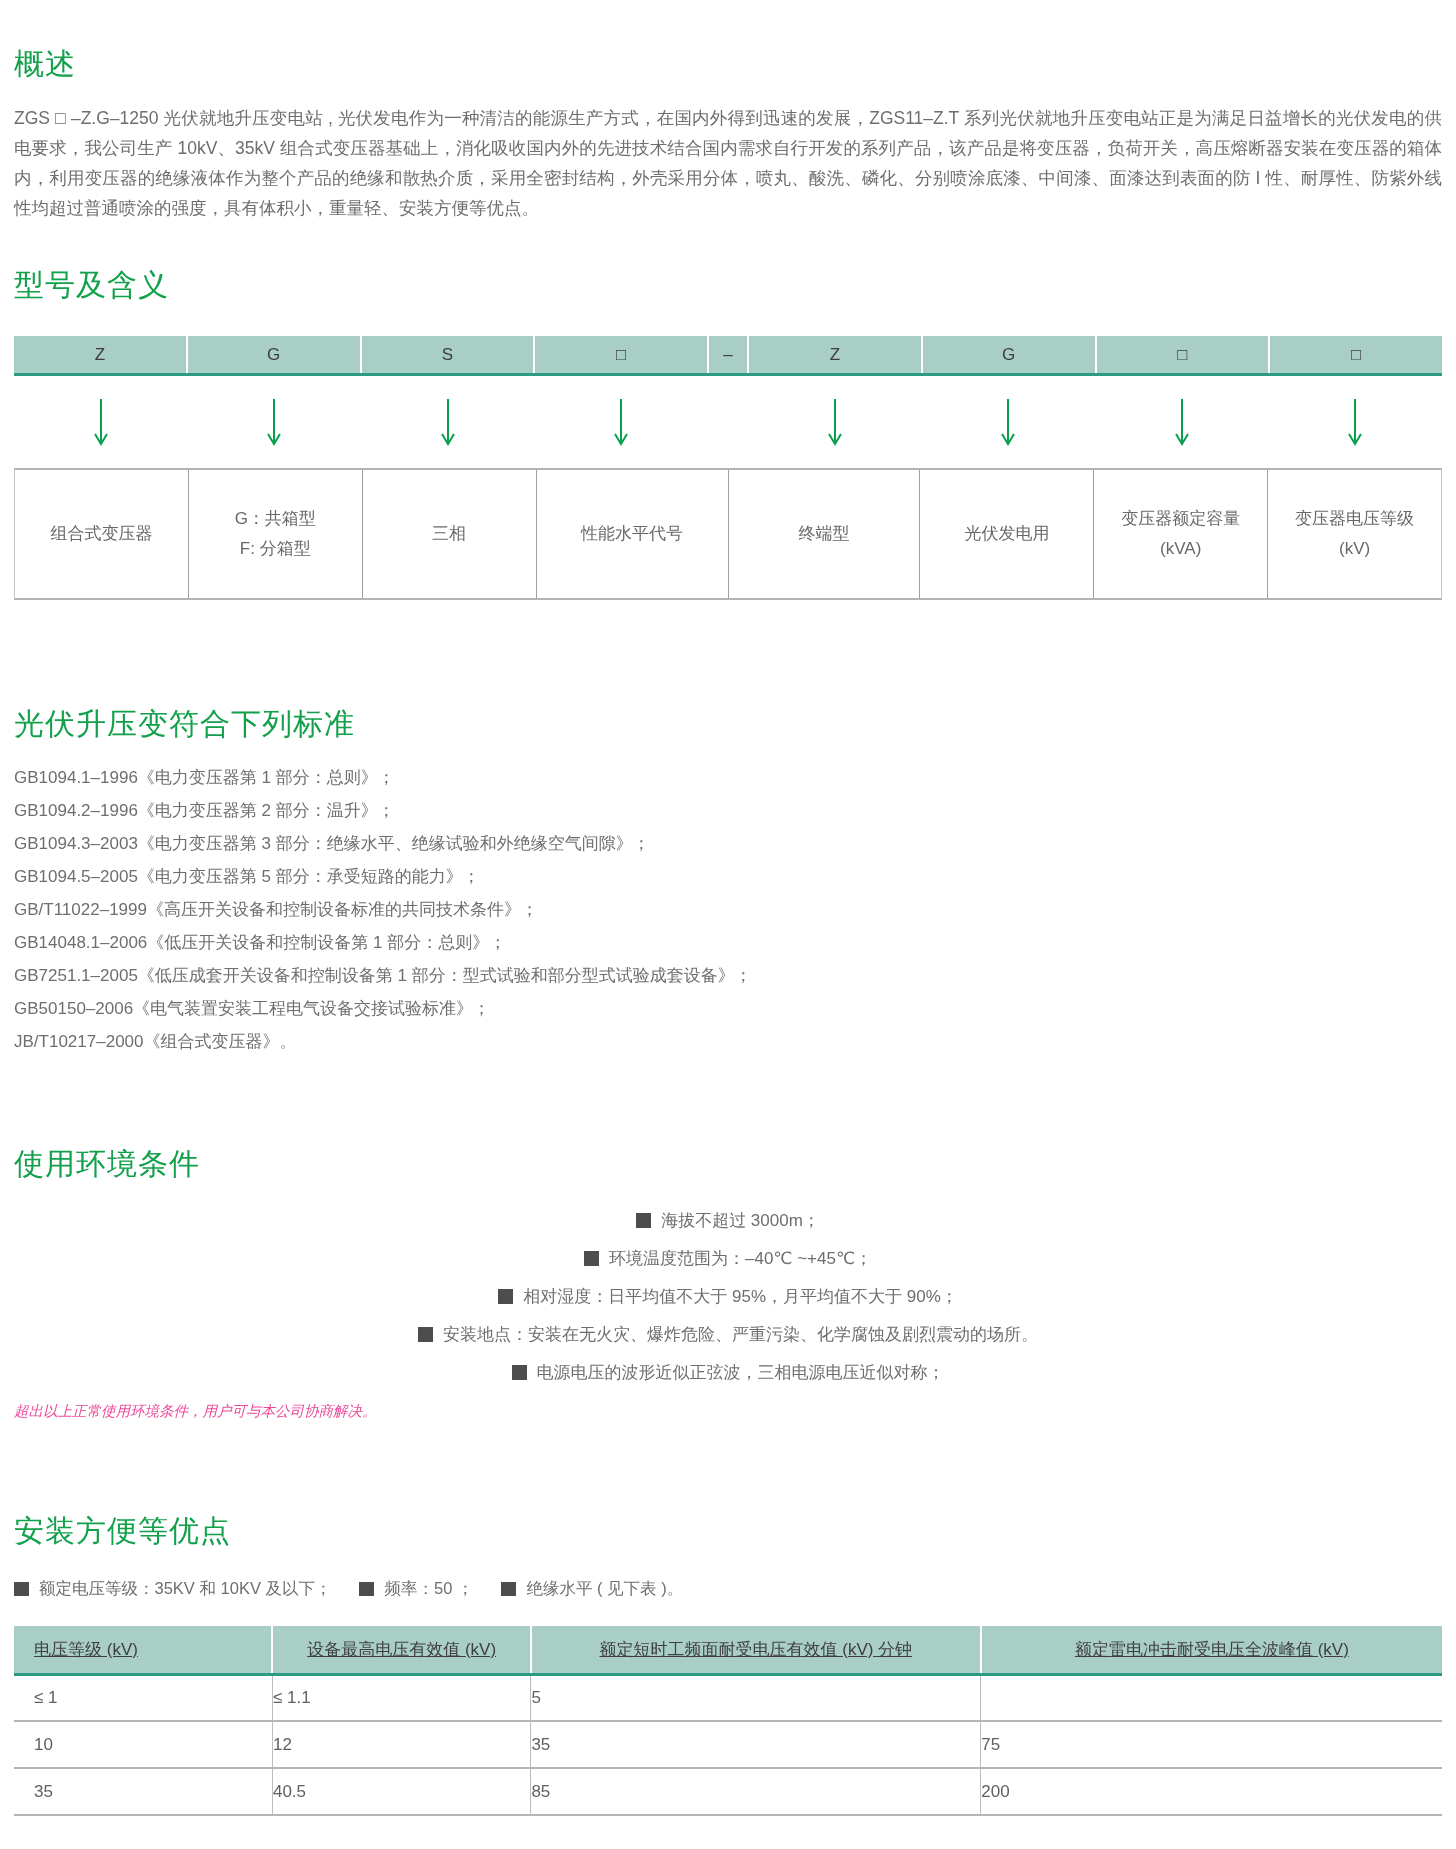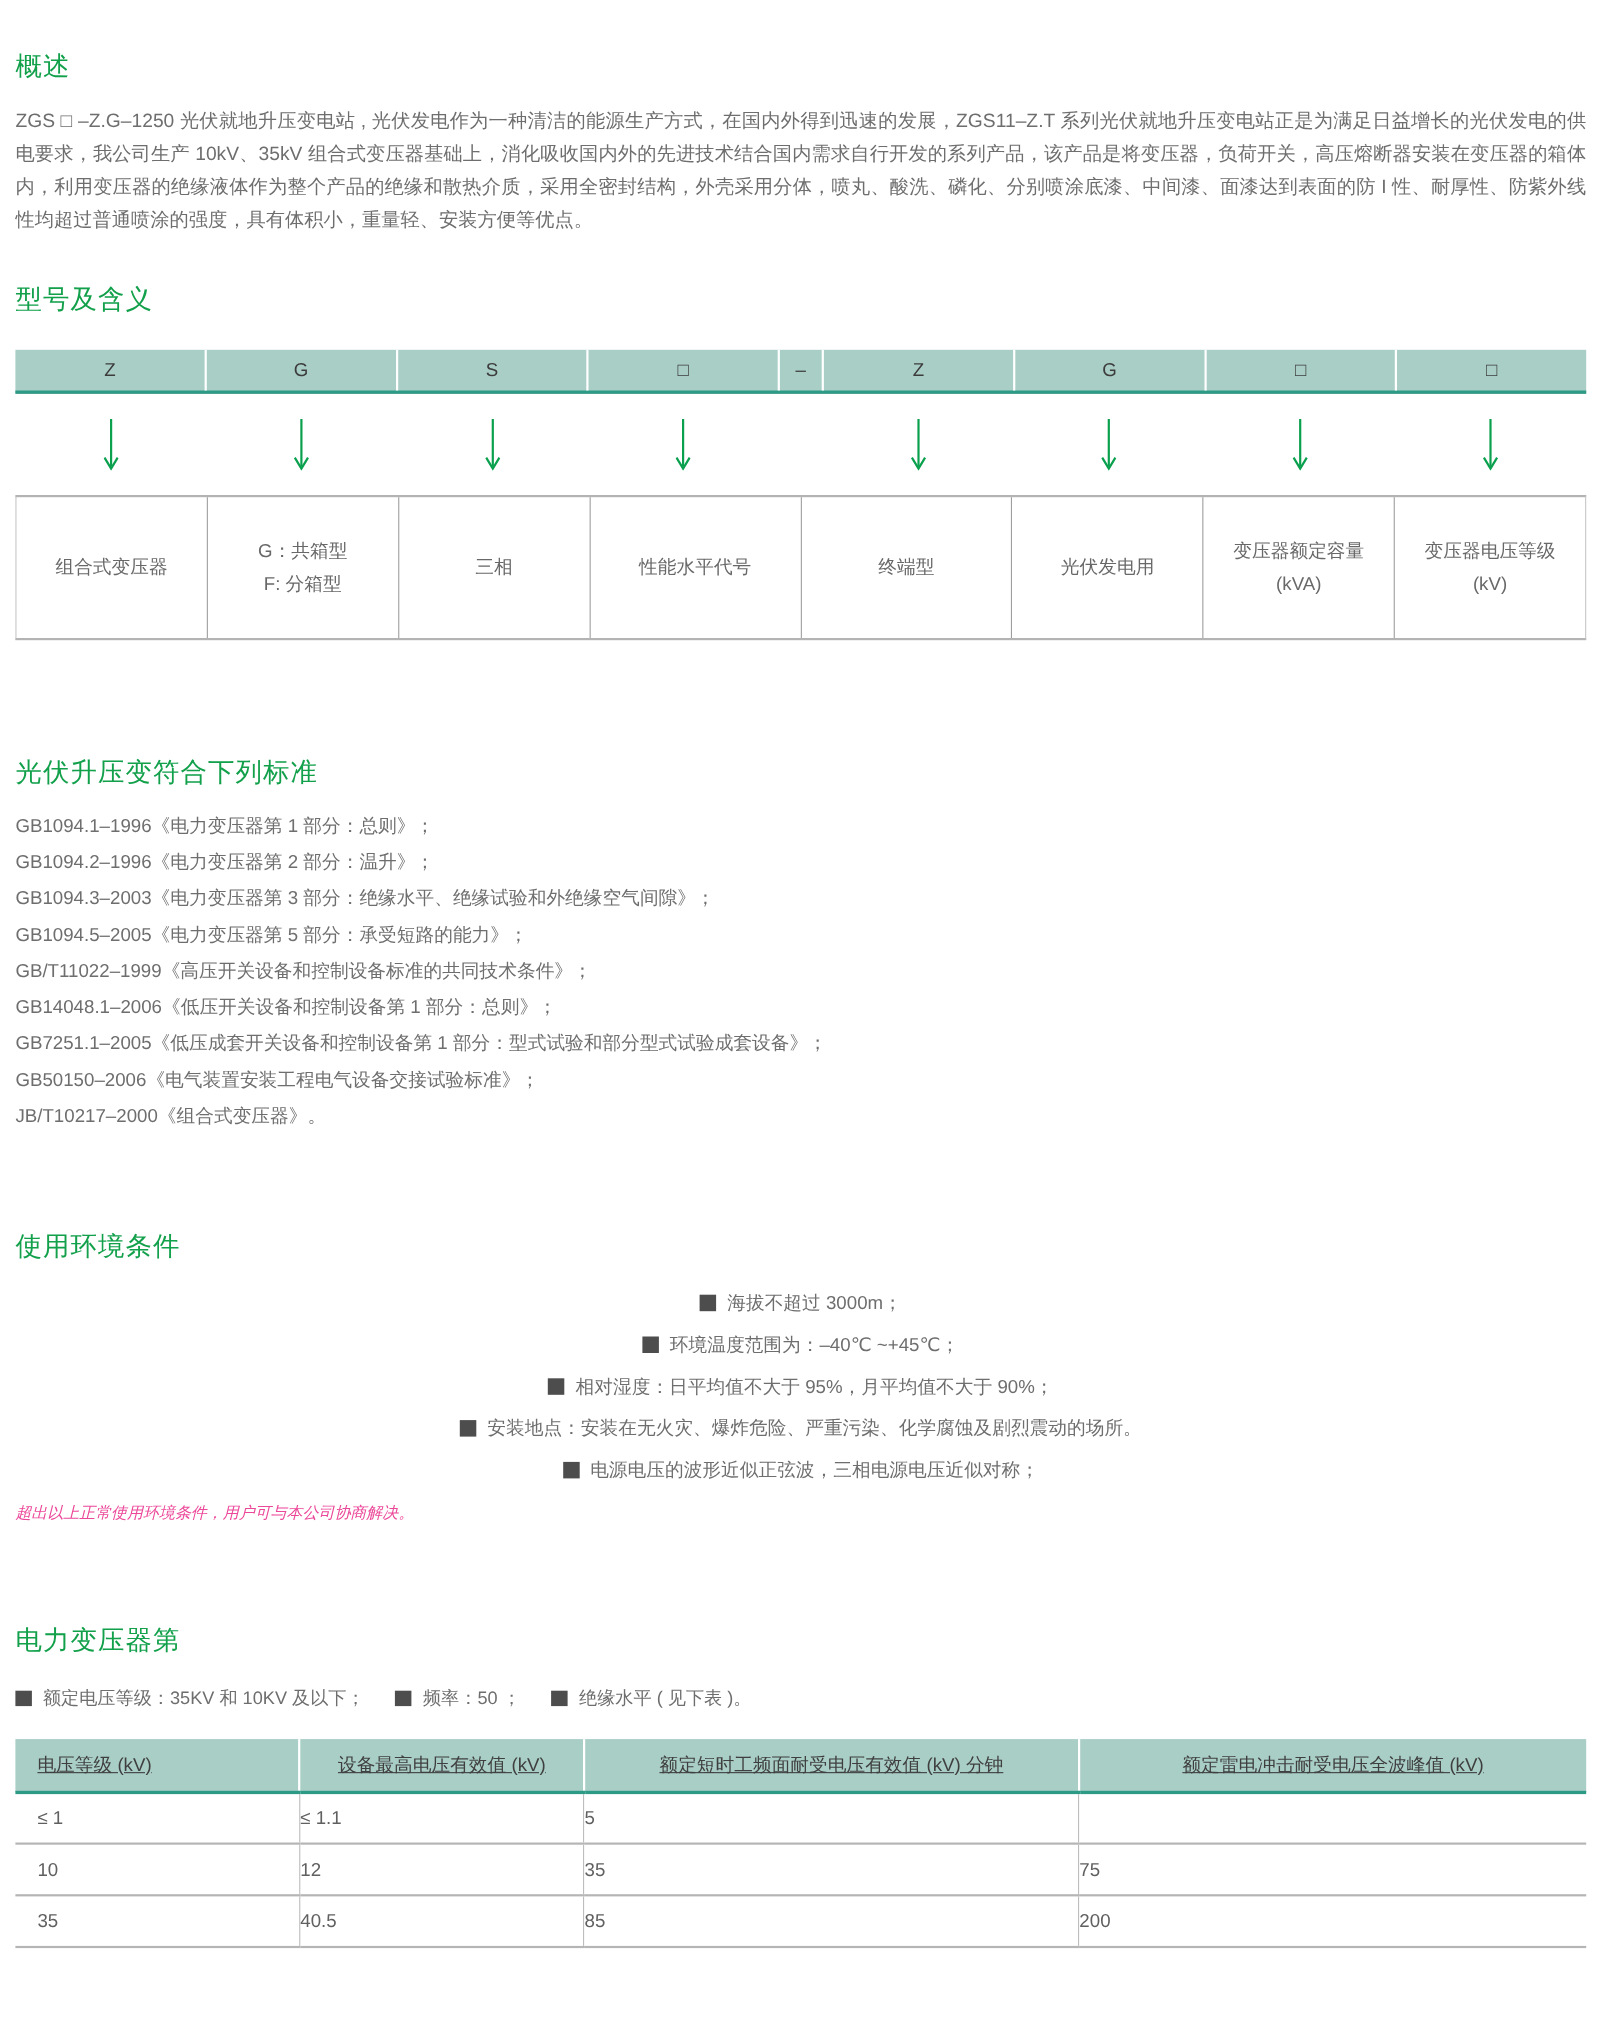--- a/index.html
+++ b/index.html
@@ -18,21 +18,21 @@
   }
   .page{
     width:1456px;
     min-height:1849px;
     background:#fff;
     padding:44px 14px 40px 14px;
     overflow:hidden;
   }
   h2.green-title{
     color:var(--green);
-    font-size:24px;
+    font-size:30px;
     font-weight:400;
     letter-spacing:1px;
   }
   
   .overview-paragraph{
     margin-top:18px;
     font-size:17.5px;
     line-height:30px;
     color:var(--gray-text);
     text-align:justify;
@@ -261,21 +261,21 @@
         </div>
       <div class="env-item">
           <span class="square-icon"></span>
           <span>电源电压的波形近似正弦波，三相电源电压近似对称；</span>
         </div>
     </div>
     <p class="env-note">超出以上正常使用环境条件，用户可与本公司协商解决。</p>
   </section>
 
   <section>
-    <h2 class="green-title parameters-title">电力变压器第</h2>
+    <h2 class="green-title parameters-title">安装方便等优点</h2>
     <div class="params-line">
       <span class="params-item">
           <span class="square-icon"></span>
           <span>额定电压等级：35KV 和 10KV 及以下；</span>
         </span>
       <span class="params-item">
           <span class="square-icon"></span>
           <span>频率：50 ；</span>
         </span>
       <span class="params-item">

